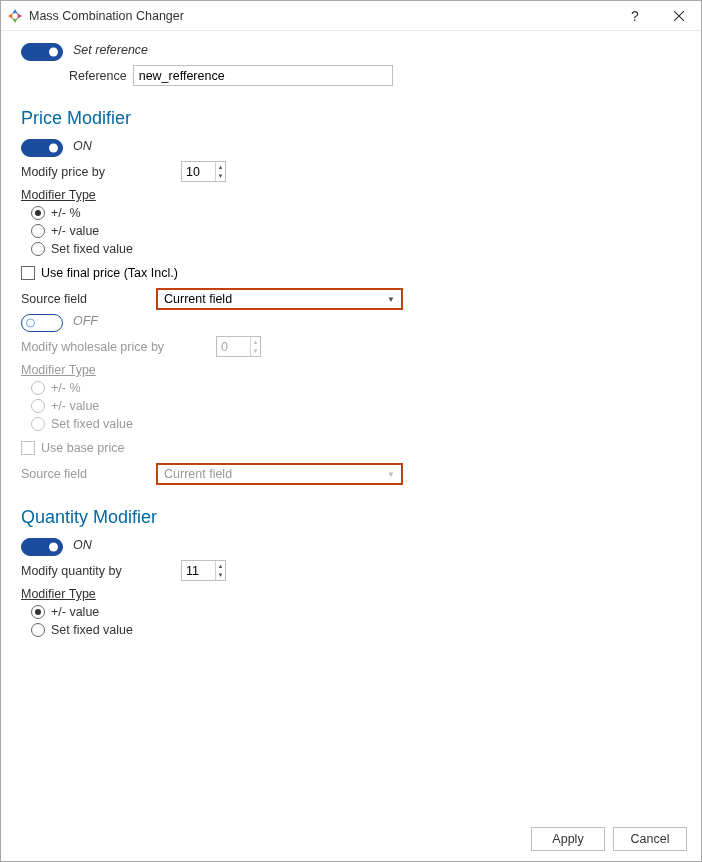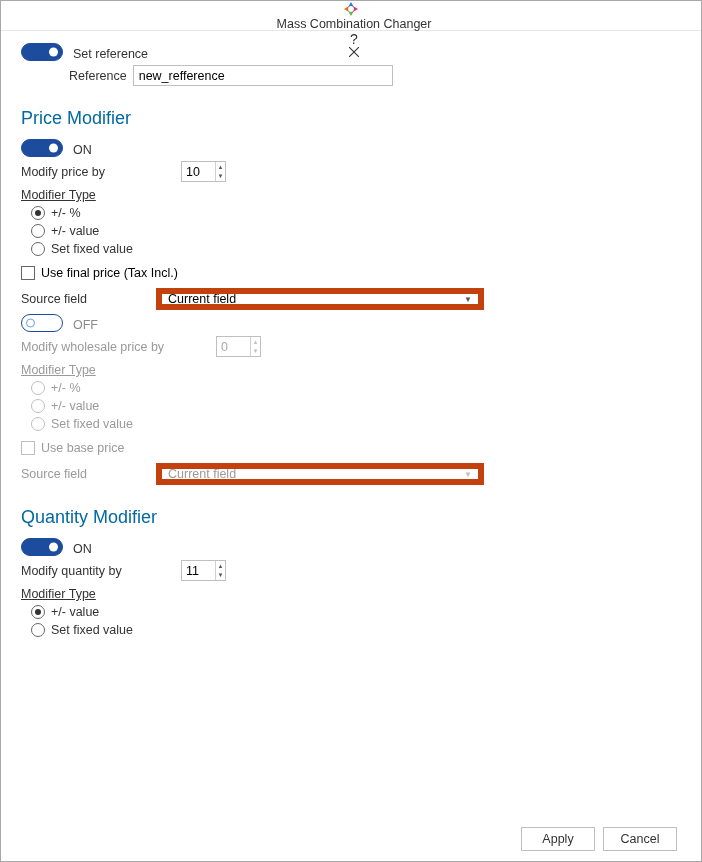--- a/index.html
+++ b/index.html
@@ -4,36 +4,35 @@
 <style>
   * { box-sizing: border-box; font-family: "Segoe UI", Tahoma, sans-serif; }
   html, body { margin: 0; padding: 0; background: #fff; }
   .window {
     width: 702px; height: 862px; border: 1px solid #a8a8a8;
     display: flex; flex-direction: column; position: relative;
   }
   .titlebar {
     height: 30px; display: flex; align-items: center; padding: 0 0 0 6px;
     border-bottom: 1px solid #e8e8e8;
-    flex-direction: column;
   }
   .titlebar .logo {
     width: 16px; height: 16px; display: flex; align-items: center;
     justify-content: center; margin-right: 6px;
   }
   .titlebar .title { font-size: 12.5px; color: #333; flex: 1; }
   .titlebar .help-btn, .titlebar .close-btn {
     width: 44px; height: 30px; display: flex; align-items: center;
     justify-content: center; font-size: 13px; color: #333; cursor: default;
   }
   .titlebar .close-btn svg { width: 10px; height: 10px; }
   .titlebar .help-btn { font-size: 14px; }
   .body { flex: 1; padding: 8px 20px 12px 20px; overflow: hidden; }
 
-  .row { display: flex; align-items: flex-end; margin: 4px 0; }
+  .row { display: flex; align-items: flex-start; margin: 4px 0; font-style: italic; }
 
   
   .toggle {
     width: 42px; height: 18px; border-radius: 10px; position: relative;
     border: 1px solid #1c4c9e; cursor: pointer; margin-right: 10px;
   }
   .toggle.on { background: #1c4c9e; }
   .toggle.off { background: #fff; }
   .toggle .knob {
     position: absolute; top: 50%; transform: translateY(-50%);
@@ -93,30 +92,30 @@
 
   .check-row { display: flex; align-items: center; margin: 10px 0 8px 0; }
   .checkbox {
     width: 14px; height: 14px; border: 1px solid #666; margin-right: 6px; cursor: pointer;
   }
   .checkbox.disabled { border-color: #c0c0c0; cursor: default; }
   .check-lbl { font-size: 12.5px; color: #000000; }
   .check-lbl.disabled { color: #9a9a9a; }
 
   .selectbox {
-    height: 22px; border: 6px solid #c2410c; display: flex; align-items: center;
+    height: 22px; border: 2px solid #c2410c; display: flex; align-items: center;
     justify-content: space-between; padding: 0 6px 0 6px; font-size: 12.5px;
-    width: 328px; cursor: pointer; background: #fff; text-align: center;
+    width: 247px; cursor: pointer; background: #fff; text-align: center;
   }
   .selectbox.disabled { color: #9a9a9a; cursor: default; }
   .selectbox .arrow { font-size: 8px; color: #555; }
   .selectbox.disabled .arrow { color: #c0c0c0; }
 
   .footer {
-    position: absolute; bottom: 10px; right: 24px; display: flex; gap: 8px;
+    position: absolute; bottom: 10px; right: 14px; display: flex; gap: 8px;
   }
   .btn {
     min-width: 74px; height: 24px; border: 1px solid #bfbfbf; background: #fff;
     font-size: 12.5px; color: #333; display: flex; align-items: center;
     justify-content: center; cursor: pointer;
   }
   .underline-first::first-letter { text-decoration: underline; }
 </style>
 </head>
 <body>

